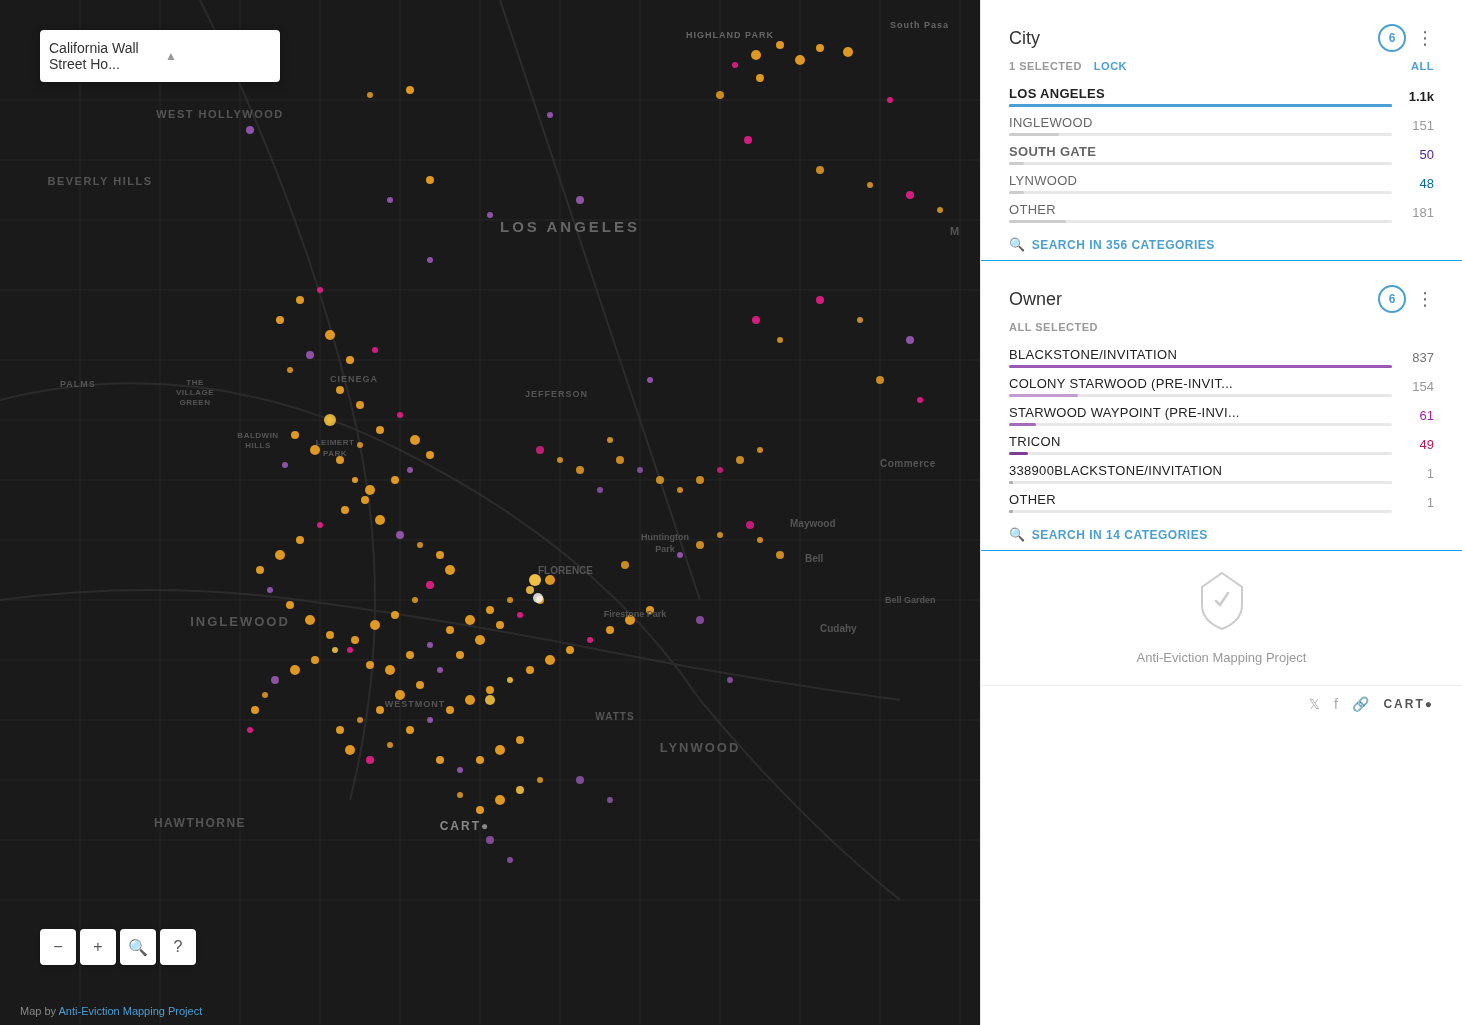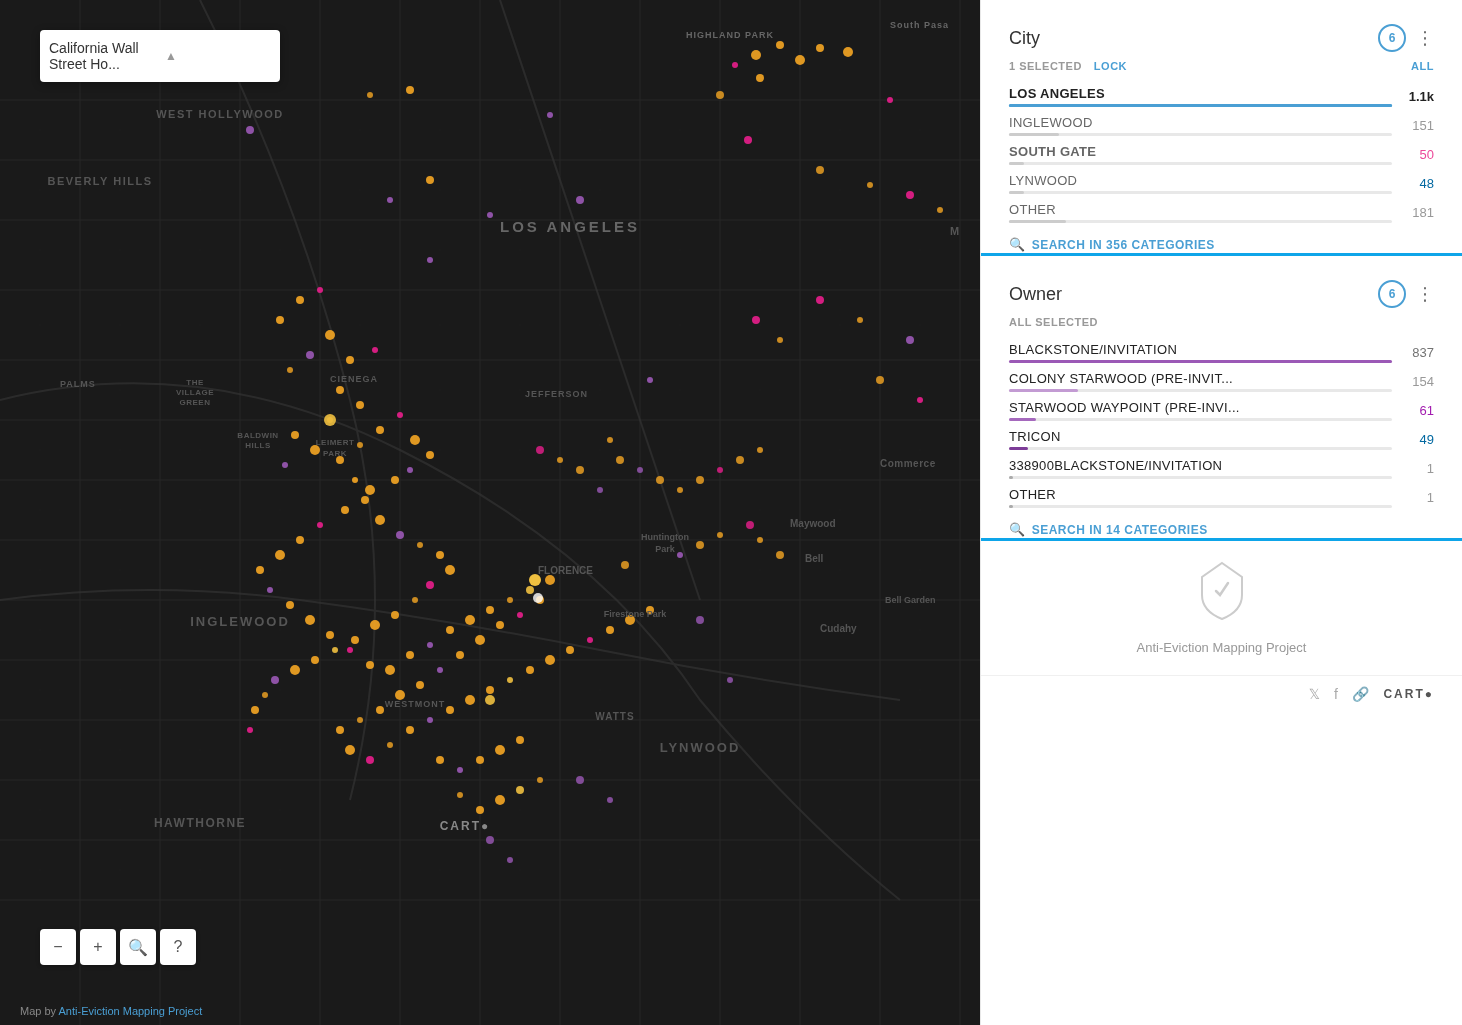--- a/index.html
+++ b/index.html
@@ -91,22 +91,22 @@
       background: #fff;
       border-left: 1px solid #e8e8e8;
       display: flex;
       flex-direction: column;
       overflow-y: auto;
       flex-shrink: 0;
     }
 
     
     .filter-section {
-      padding: 24px 28px 1px 28px;
-      border-bottom: 3px solid #0ea5e9;
+      padding: 24px 28px 8px 28px;
+      border-bottom: 1px solid #0ea5e9;
     }
 
     .filter-header {
       display: flex;
       align-items: center;
       justify-content: space-between;
       margin-bottom: 8px;
     }
     .filter-title {
       font-size: 18px;
@@ -614,21 +614,21 @@
       </div>
       <span class="filter-item-count" style="color:#999; font-weight:400;">151</span>
     </div>
         <div class="filter-item">
       <div class="filter-item-left">
         <div class="filter-item-name" style="color:#666; font-weight:700;">SOUTH GATE</div>
         <div class="filter-bar-container">
           <div class="filter-bar" style="width:4%; background:#ccc;"></div>
         </div>
       </div>
-      <span class="filter-item-count" style="color:#ec4899; font-weight:400;">50</span>
+      <span class="filter-item-count" style="color:#4c1d95; font-weight:400;">50</span>
     </div>
         <div class="filter-item">
       <div class="filter-item-left">
         <div class="filter-item-name" style="color:#666; font-weight:400;">LYNWOOD</div>
         <div class="filter-bar-container">
           <div class="filter-bar" style="width:4%; background:#ccc;"></div>
         </div>
       </div>
       <span class="filter-item-count" style="color:#0369a1; font-weight:400;">48</span>
     </div>
@@ -689,21 +689,21 @@
       </div>
       <span class="filter-item-count" style="color:#a21caf;">61</span>
     </div>
         <div class="filter-item">
       <div class="filter-item-left">
         <div class="filter-item-name" style="color:#222; font-weight:400;">TRICON</div>
         <div class="filter-bar-container">
           <div class="filter-bar" style="width:5%; background:#7d3c98;"></div>
         </div>
       </div>
-      <span class="filter-item-count" style="color:#0369a1;">49</span>
+      <span class="filter-item-count" style="color:#be185d;">49</span>
     </div>
         <div class="filter-item">
       <div class="filter-item-left">
         <div class="filter-item-name" style="color:#222; font-weight:400;">338900BLACKSTONE/INVITATION</div>
         <div class="filter-bar-container">
           <div class="filter-bar" style="width:1%; background:#aaa;"></div>
         </div>
       </div>
       <span class="filter-item-count" style="color:#999;">1</span>
     </div>

